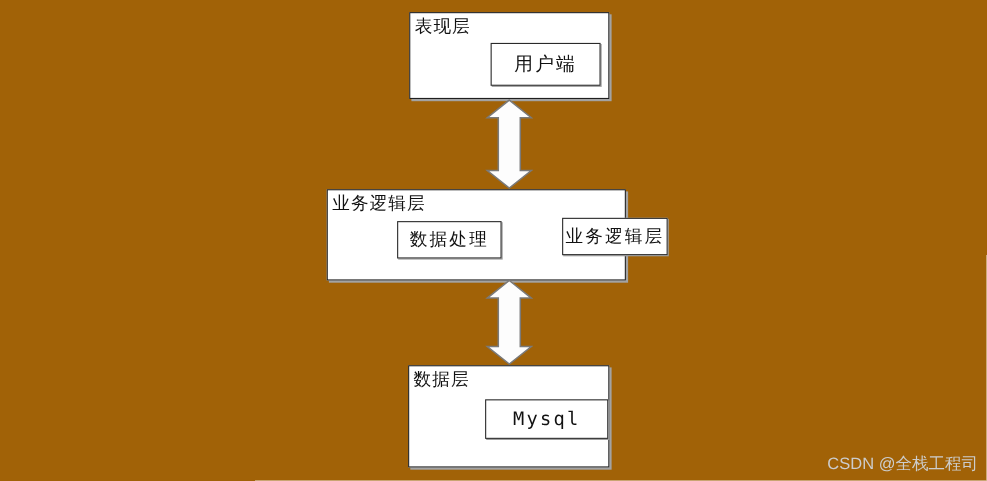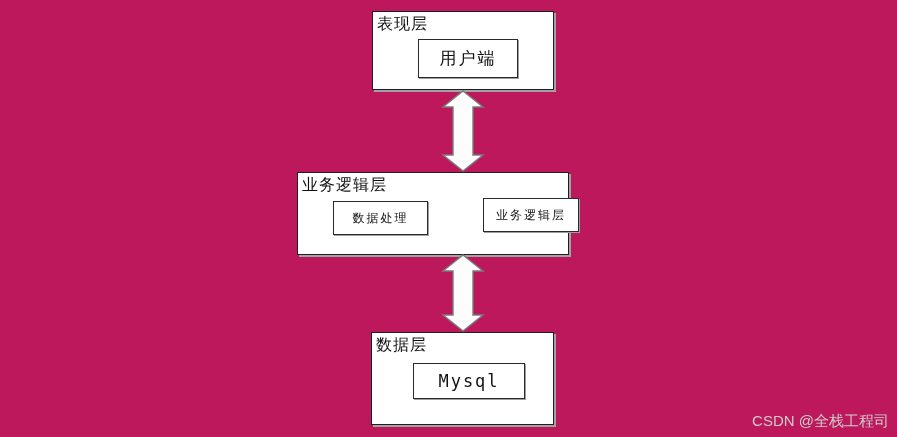--- a/index.html
+++ b/index.html
@@ -5,21 +5,21 @@
   html, body {
     margin: 0;
     padding: 0;
     background: #ffffff;
     font-family: "Liberation Serif", "DejaVu Serif", serif;
   }
   .canvas {
     position: relative;
     width: 897px;
     height: 437px;
-    background: #be185d;
+    background: #a16207;
     overflow: hidden;
   }
   .layer-box {
     position: absolute;
     background: #ffffff;
     border: 1px solid #1f1f1f;
     box-shadow: 2px 2px 0 #a3a3a3;
     box-sizing: border-box;
   }
   .layer-label {
@@ -34,23 +34,24 @@
   .node-box {
     position: absolute;
     background: #ffffff;
     border: 1px solid #2a2a2a;
     box-shadow: 1px 1px 0 #9e9e9e;
     box-sizing: border-box;
     display: flex;
     align-items: center;
     justify-content: center;
     color: #111111;
+    margin-left: 28px;
   }
   .node-box.large-text { font-size: 17px; letter-spacing: 2px; }
-  .node-box.small-text { font-size: 12px; letter-spacing: 2px; }
+  .node-box.small-text { font-size: 16px; letter-spacing: 2px; }
   .node-box.mono-text  {
     font-size: 17px;
     letter-spacing: 2px;
     font-family: "DejaVu Sans Mono", "Liberation Mono", monospace;
   }
   #box-presentation { left: 372px; top: 11px;  width: 182px; height: 79px; }
   #node-client      { left: 45px;  top: 27px;  width: 100px; height: 39px; }
   #box-business     { left: 297px; top: 172px; width: 272px; height: 83px; }
   #node-processing  { left: 35px;  top: 28px;  width: 95px;  height: 34px; }
   #node-interaction { left: 185px; top: 25px;  width: 96px;  height: 34px; }

